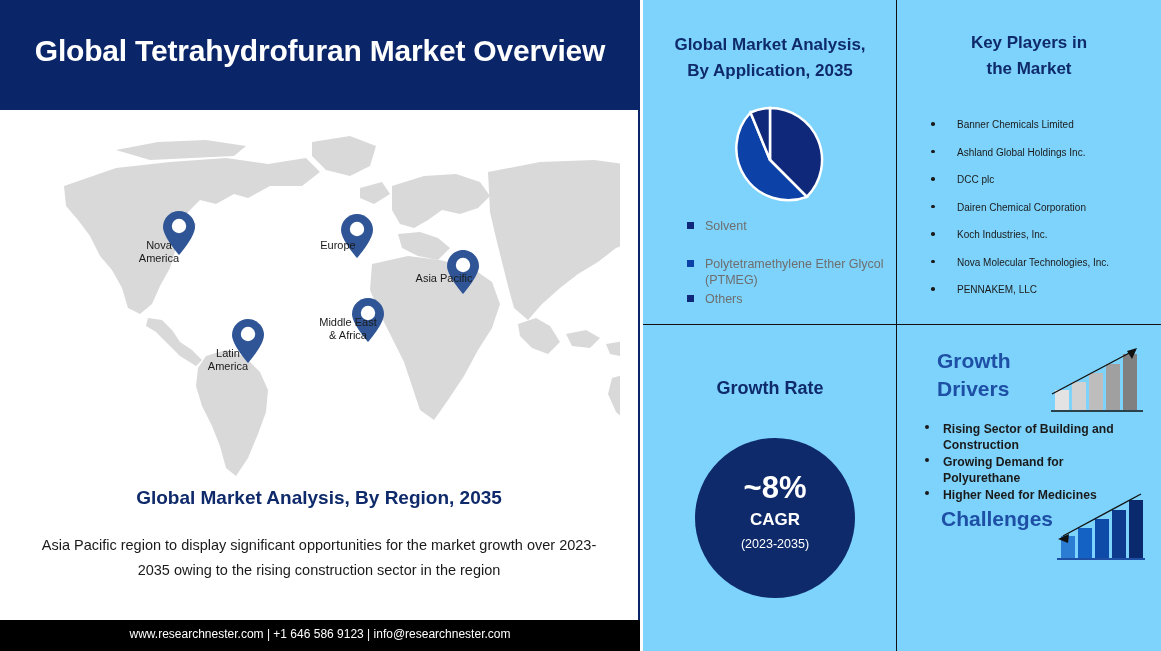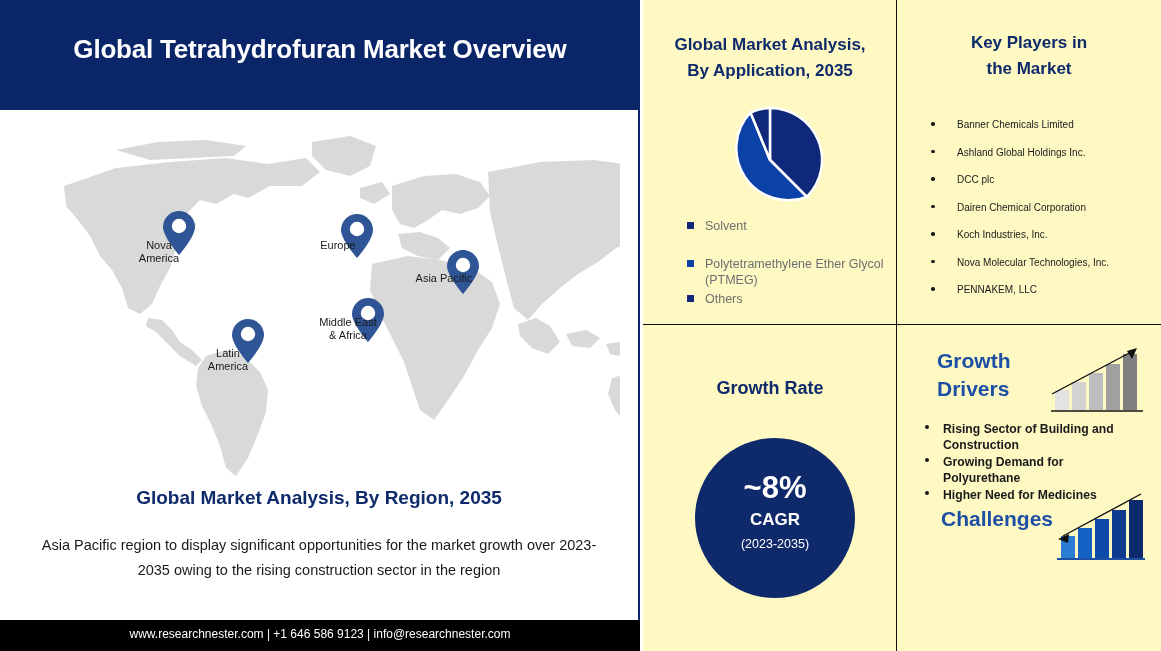--- a/index.html
+++ b/index.html
@@ -3,35 +3,35 @@
 <meta charset="utf-8">
 <style>
   html,body{margin:0;padding:0;background:#fff;}
   body{font-family:"Liberation Sans", sans-serif;}
   #page{position:relative;width:1161px;height:651px;overflow:hidden;background:#ffffff;}
 
   
   #left-panel{position:absolute;left:0;top:0;width:640px;height:651px;box-sizing:border-box;border-right:2px solid #0b2668;}
   #title-bar{position:absolute;left:0;top:0;width:640px;height:110px;background:#0b2668;}
   #title-bar .t{position:absolute;left:0;top:34px;width:640px;text-align:center;color:#ffffff;
-    font-size:26px;font-weight:bold;letter-spacing:-0.2px;}
+    font-size:30px;font-weight:bold;letter-spacing:-0.2px;}
   #map-area{position:absolute;left:0;top:110px;width:638px;height:370px;}
   #map-area svg{position:absolute;left:20px;top:18px;}
   .pin{position:absolute;width:34px;height:46px;}
   .pin svg{position:static;}
   .pin-label{position:absolute;text-align:center;font-size:11px;color:#1a1a1a;line-height:12.5px;white-space:nowrap;}
   #region-title{position:absolute;left:0;top:487px;width:638px;text-align:center;color:#0f2a6b;
     font-size:19px;font-weight:bold;}
   #region-sub{position:absolute;left:30px;top:533px;width:578px;text-align:center;color:#1a1a1a;
     font-size:14.5px;line-height:25px;}
   #footer{position:absolute;left:0;top:620px;width:640px;height:31px;background:#000000;}
   #footer .f{position:absolute;left:0;top:7px;width:640px;text-align:center;color:#ffffff;font-size:12px;}
 
   
-  .cell{position:absolute;box-sizing:border-box;background:#fef9c3;}
+  .cell{position:absolute;box-sizing:border-box;background:#7dd3fc;}
   #cell-pie{left:643px;top:0;width:254px;height:325px;border-right:1.5px solid #111;border-bottom:1.5px solid #111;}
   #cell-players{left:897px;top:0;width:264px;height:325px;border-bottom:1.5px solid #111;}
   #cell-growth{left:643px;top:325px;width:254px;height:326px;border-right:1.5px solid #111;}
   #cell-drivers{left:897px;top:325px;width:264px;height:326px;}
   #rt-top{position:absolute;left:643px;top:0;width:518px;height:1.5px;background:#111;}
   #rt-bottom{position:absolute;left:643px;top:649.5px;width:518px;height:1.5px;background:#111;}
   #rt-right{position:absolute;left:1159.5px;top:0;width:1.5px;height:651px;background:#111;}
 
   .cell-head{text-align:center;color:#0f2a6b;font-weight:bold;}
   #pie-head{position:absolute;left:8px;top:32px;width:238px;font-size:17px;line-height:26px;}

